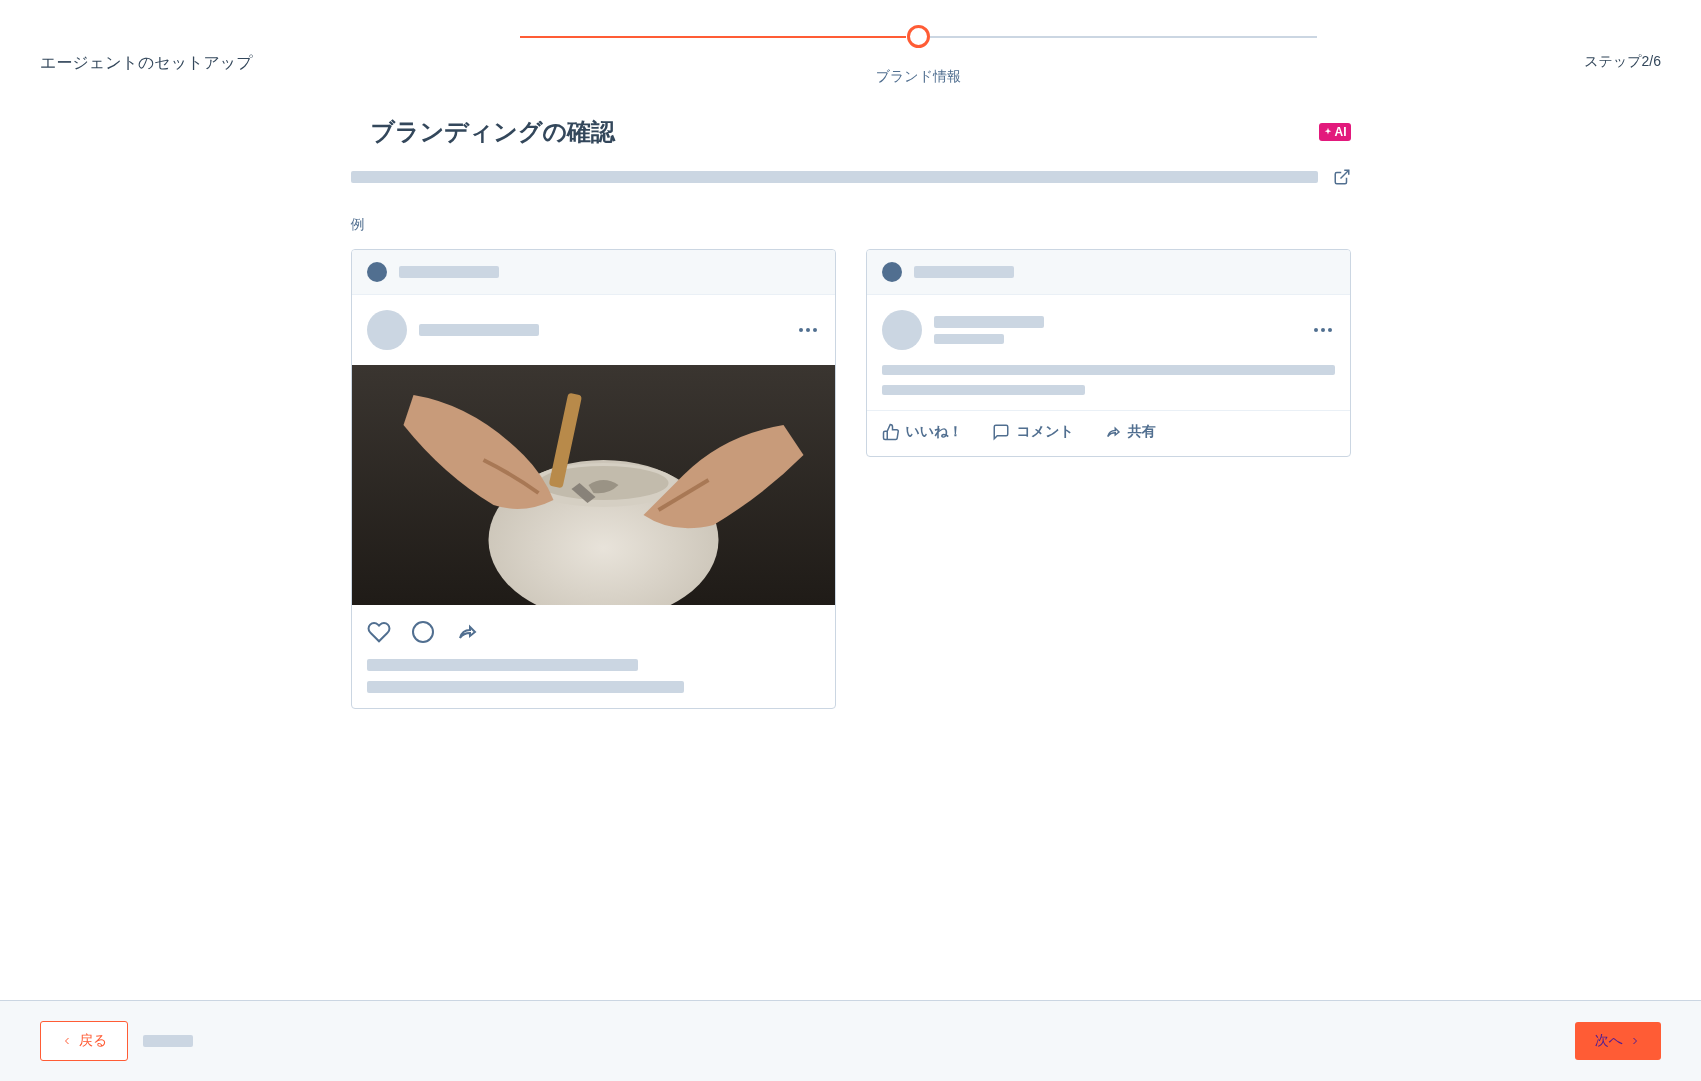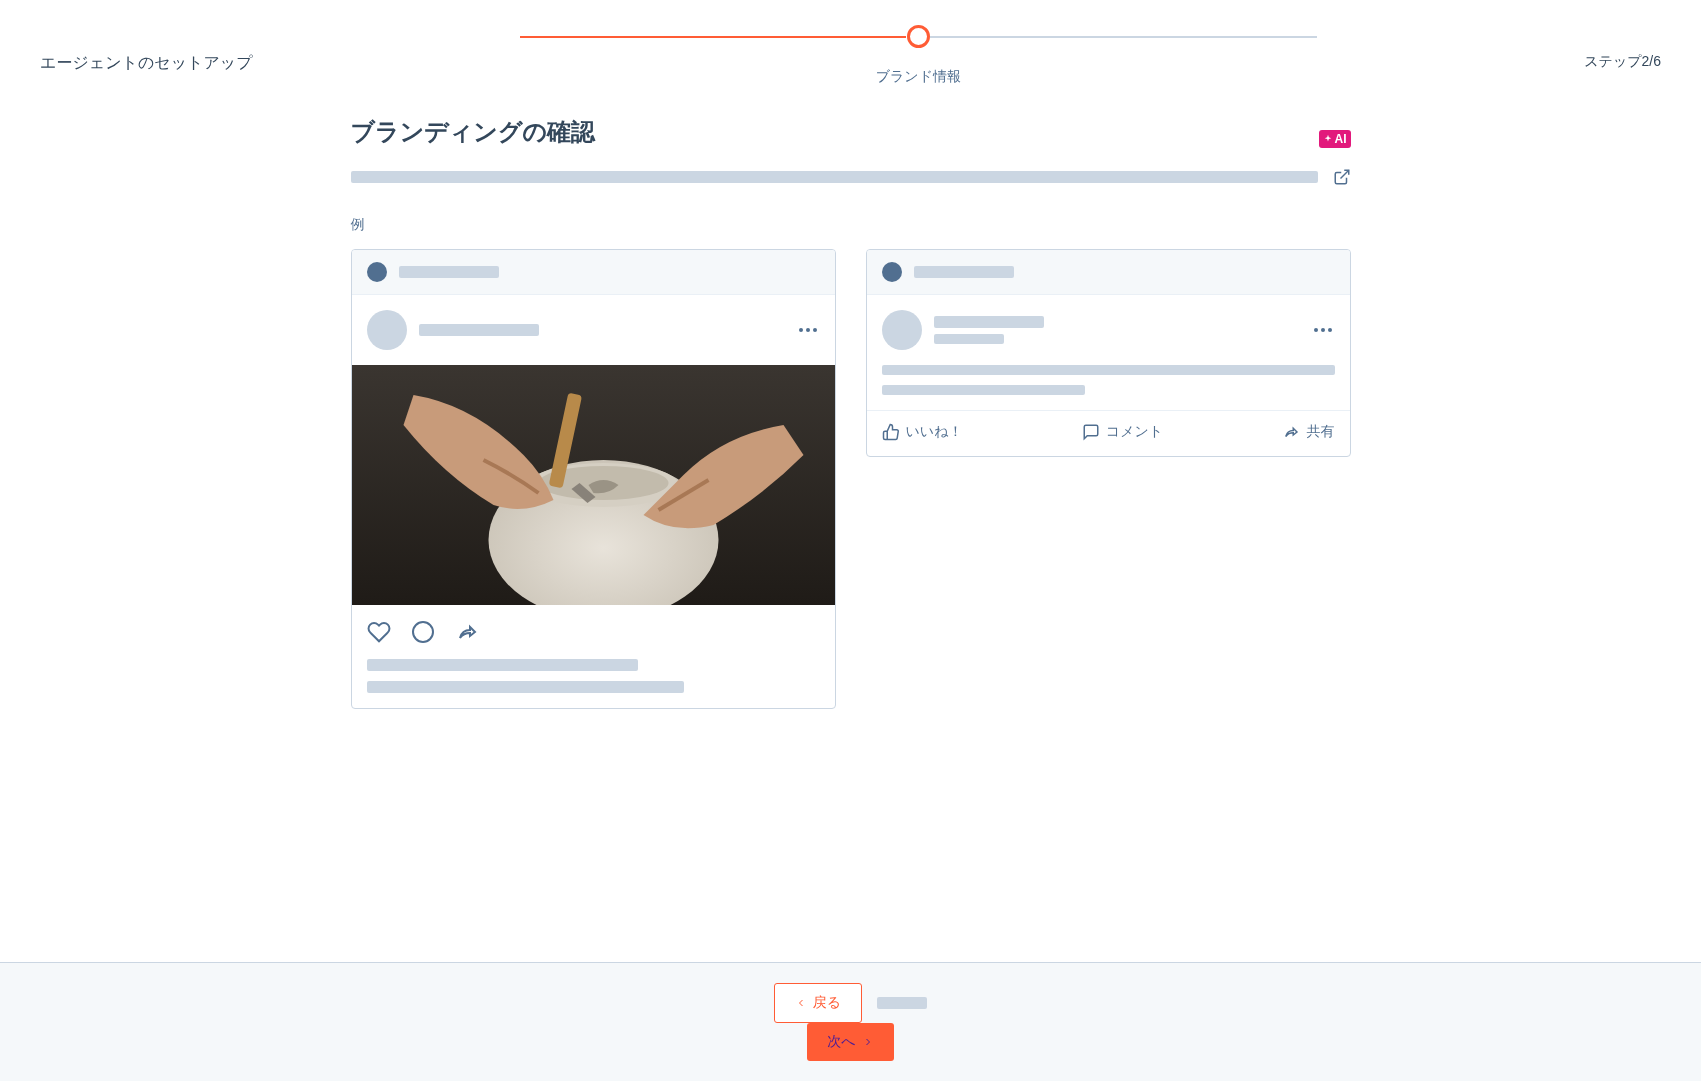--- a/index.html
+++ b/index.html
@@ -123,23 +123,24 @@
     }
     
     .main-content {
       max-width: 1060px;
       margin: 0 auto;
       padding: 0 30px 120px;
     }
     
     .section-header {
       display: flex;
-      align-items: flex-end;
+      align-items: center;
       justify-content: space-between;
       margin-bottom: 20px;
+      margin-left: 20px;
     }
     
     .section-title {
       font-size: 24px;
       font-weight: 600;
       color: #33475b;
     }
     
     .ai-badge {
       background: #e2197c;
@@ -300,24 +301,25 @@
     .linkedin-body {
       padding: 0 15px 15px;
       display: flex;
       flex-direction: column;
       gap: 10px;
     }
     
     .linkedin-actions {
       display: flex;
       align-items: center;
-      justify-content: space-between;
+      justify-content: flex-start;
       gap: 30px;
       padding: 12px 15px 15px;
       border-top: 1px solid #eaf0f6;
+      font-weight: bold;
     }
     
     .linkedin-action {
       display: flex;
       align-items: center;
       gap: 6px;
       font-size: 14px;
       color: #516f90;
       cursor: pointer;
     }
@@ -331,21 +333,20 @@
       position: fixed;
       bottom: 0;
       left: 0;
       right: 0;
       background: #f5f8fa;
       border-top: 1px solid #cbd6e2;
       padding: 20px 40px;
       display: flex;
       align-items: center;
       justify-content: space-between;
-      flex-direction: column;
     }
     
     .footer-left {
       display: flex;
       align-items: center;
       gap: 15px;
     }
     
     .btn {
       display: inline-flex;

